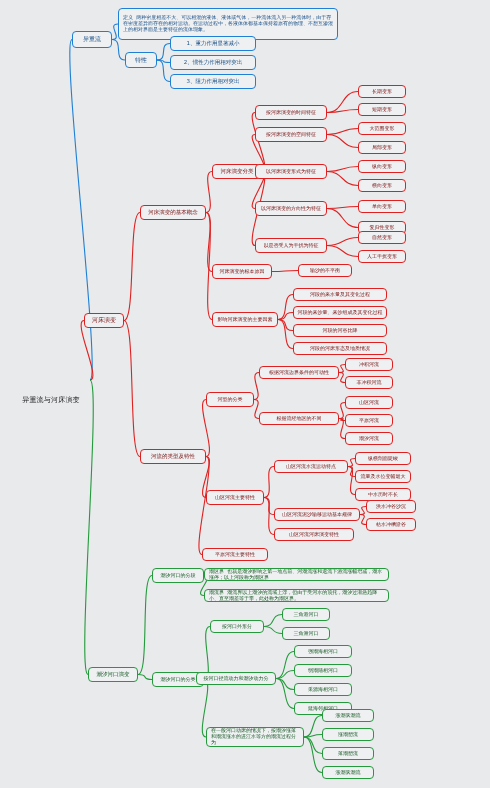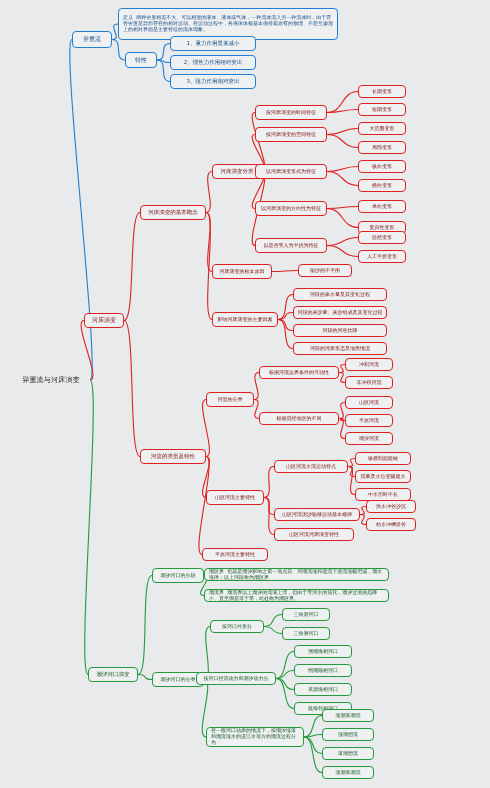--- a/index.html
+++ b/index.html
@@ -108,21 +108,21 @@
       <path d="M 276 678.5 C 288 678.5, 282 651.5, 294 651.5" fill="none" stroke="#249a3c" stroke-width="1.1"></path>
       <path d="M 276 678.5 C 288 678.5, 282 670.5, 294 670.5" fill="none" stroke="#249a3c" stroke-width="1.1"></path>
       <path d="M 276 678.5 C 288 678.5, 282 689.5, 294 689.5" fill="none" stroke="#249a3c" stroke-width="1.1"></path>
       <path d="M 276 678.5 C 288 678.5, 282 708.5, 294 708.5" fill="none" stroke="#249a3c" stroke-width="1.1"></path>
       <path d="M 304 737 C 316 737, 310 715.5, 322 715.5" fill="none" stroke="#249a3c" stroke-width="1.1"></path>
       <path d="M 304 737 C 316 737, 310 734.5, 322 734.5" fill="none" stroke="#249a3c" stroke-width="1.1"></path>
       <path d="M 304 737 C 316 737, 310 753.5, 322 753.5" fill="none" stroke="#249a3c" stroke-width="1.1"></path>
       <path d="M 304 737 C 316 737, 310 772.5, 322 772.5" fill="none" stroke="#249a3c" stroke-width="1.1"></path>
     </svg>
   <div id="nodes">
-      <div class="node root n7" style="left: 12px; top: 372px; width: 78px; height: 16px;">异重流与河床演变</div>
+      <div class="node root n7" style="left: 12px; top: 392px; width: 78px; height: 16px;">异重流与河床演变</div>
       <div class="node blue n6" style="left: 72px; top: 31px; width: 40px; height: 17px;">异重流</div>
       <div class="node blue n5 wide" style="left: 118px; top: 8px; width: 220px; height: 32px;">定义  两种密度相差不大、可以相混的液体、液体或气体，一种流体流入另一种流体时，由于存在密度差异而存在的相对运动。在运动过程中，各液体体都基本保持着原有的物理、不想互渗混上的相对界面是主要特征的流体现象。</div>
       <div class="node blue n6" style="left: 125px; top: 52px; width: 32px; height: 16px;">特性</div>
       <div class="node blue n55" style="left: 170px; top: 36px; width: 86px; height: 15px;">1、重力作用显著减小</div>
       <div class="node blue n55" style="left: 170px; top: 55px; width: 86px; height: 15px;">2、惯性力作用相对突出</div>
       <div class="node blue n55" style="left: 170px; top: 74px; width: 86px; height: 15px;">3、阻力作用相对突出</div>
       <div class="node red n6" style="left: 84px; top: 313px; width: 40px; height: 15px;">河床演变</div>
       <div class="node red n55" style="left: 140px; top: 205px; width: 66px; height: 15px;">河床演变的基本概念</div>
       <div class="node red n55" style="left: 140px; top: 449px; width: 66px; height: 15px;">河流的类型及特性</div>
       <div class="node red n55" style="left: 212px; top: 164px; width: 50px; height: 15px;">河床演变分类</div>

